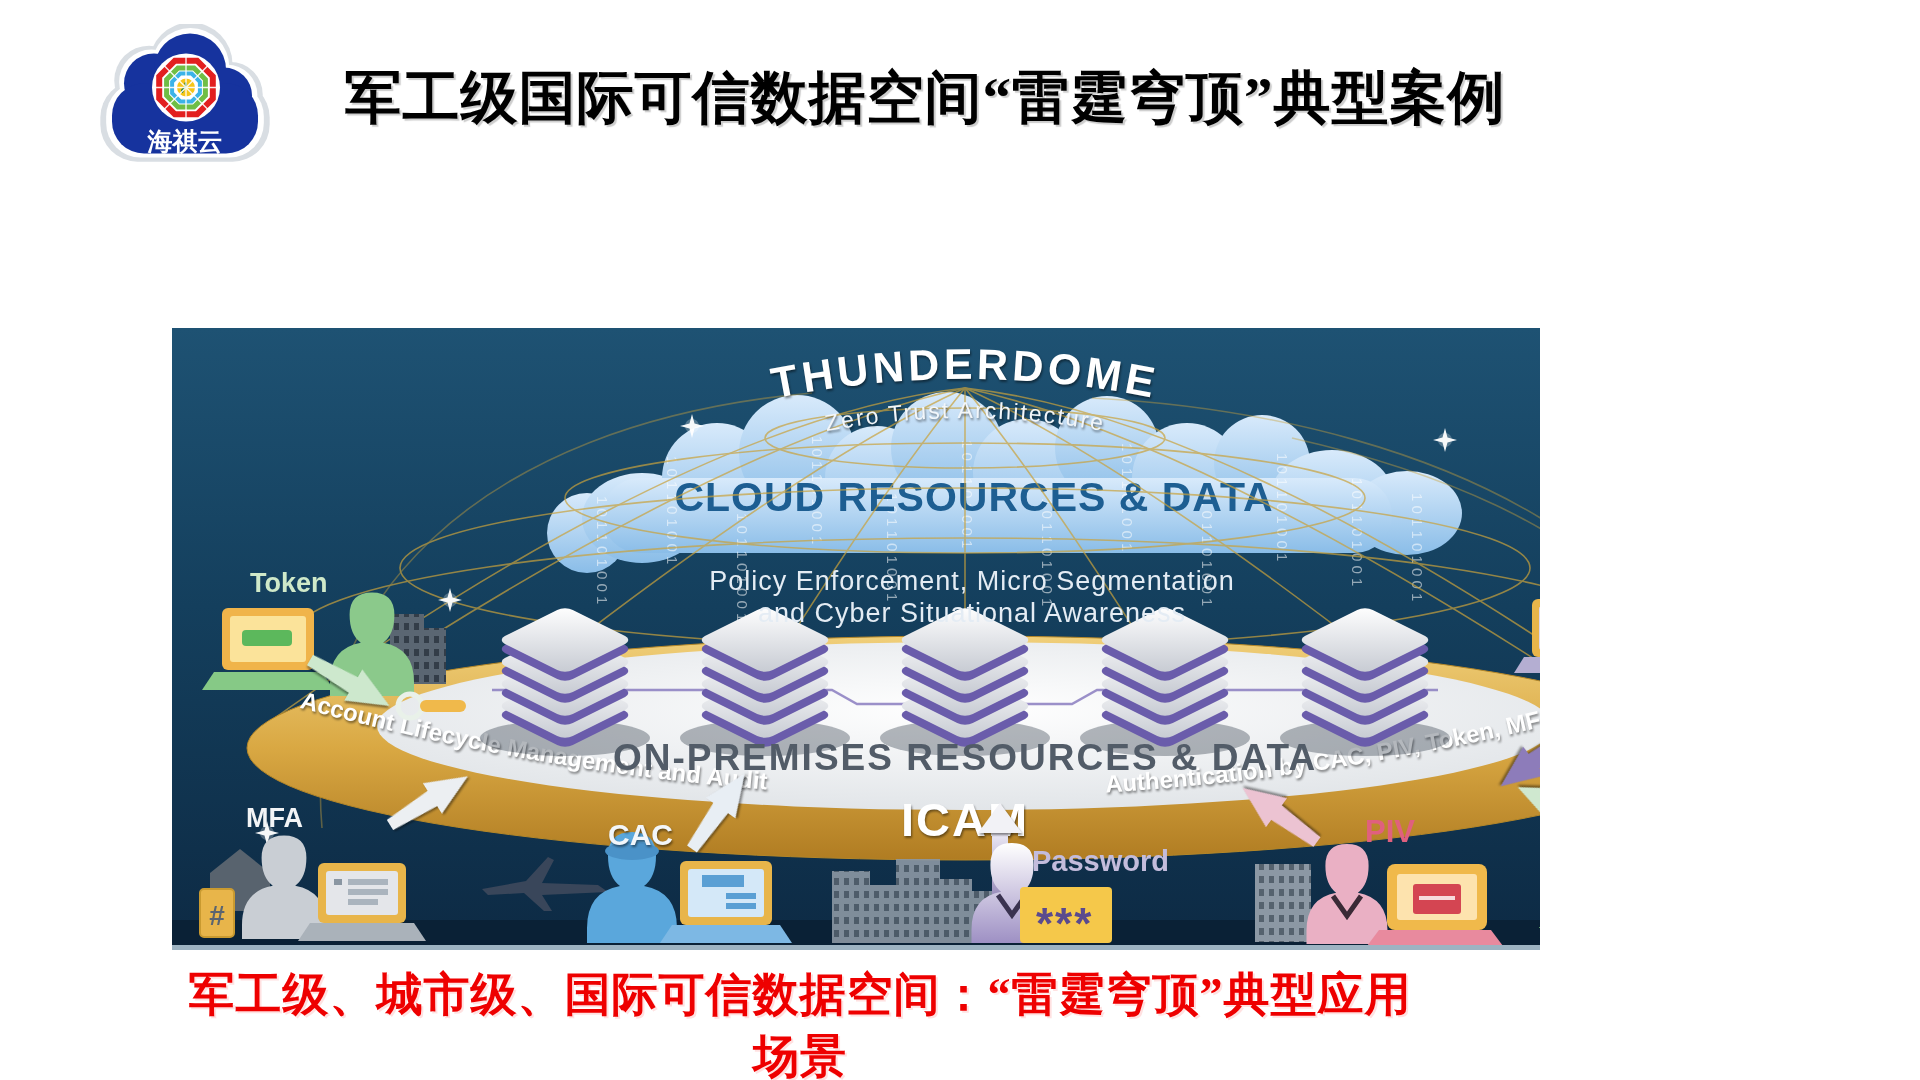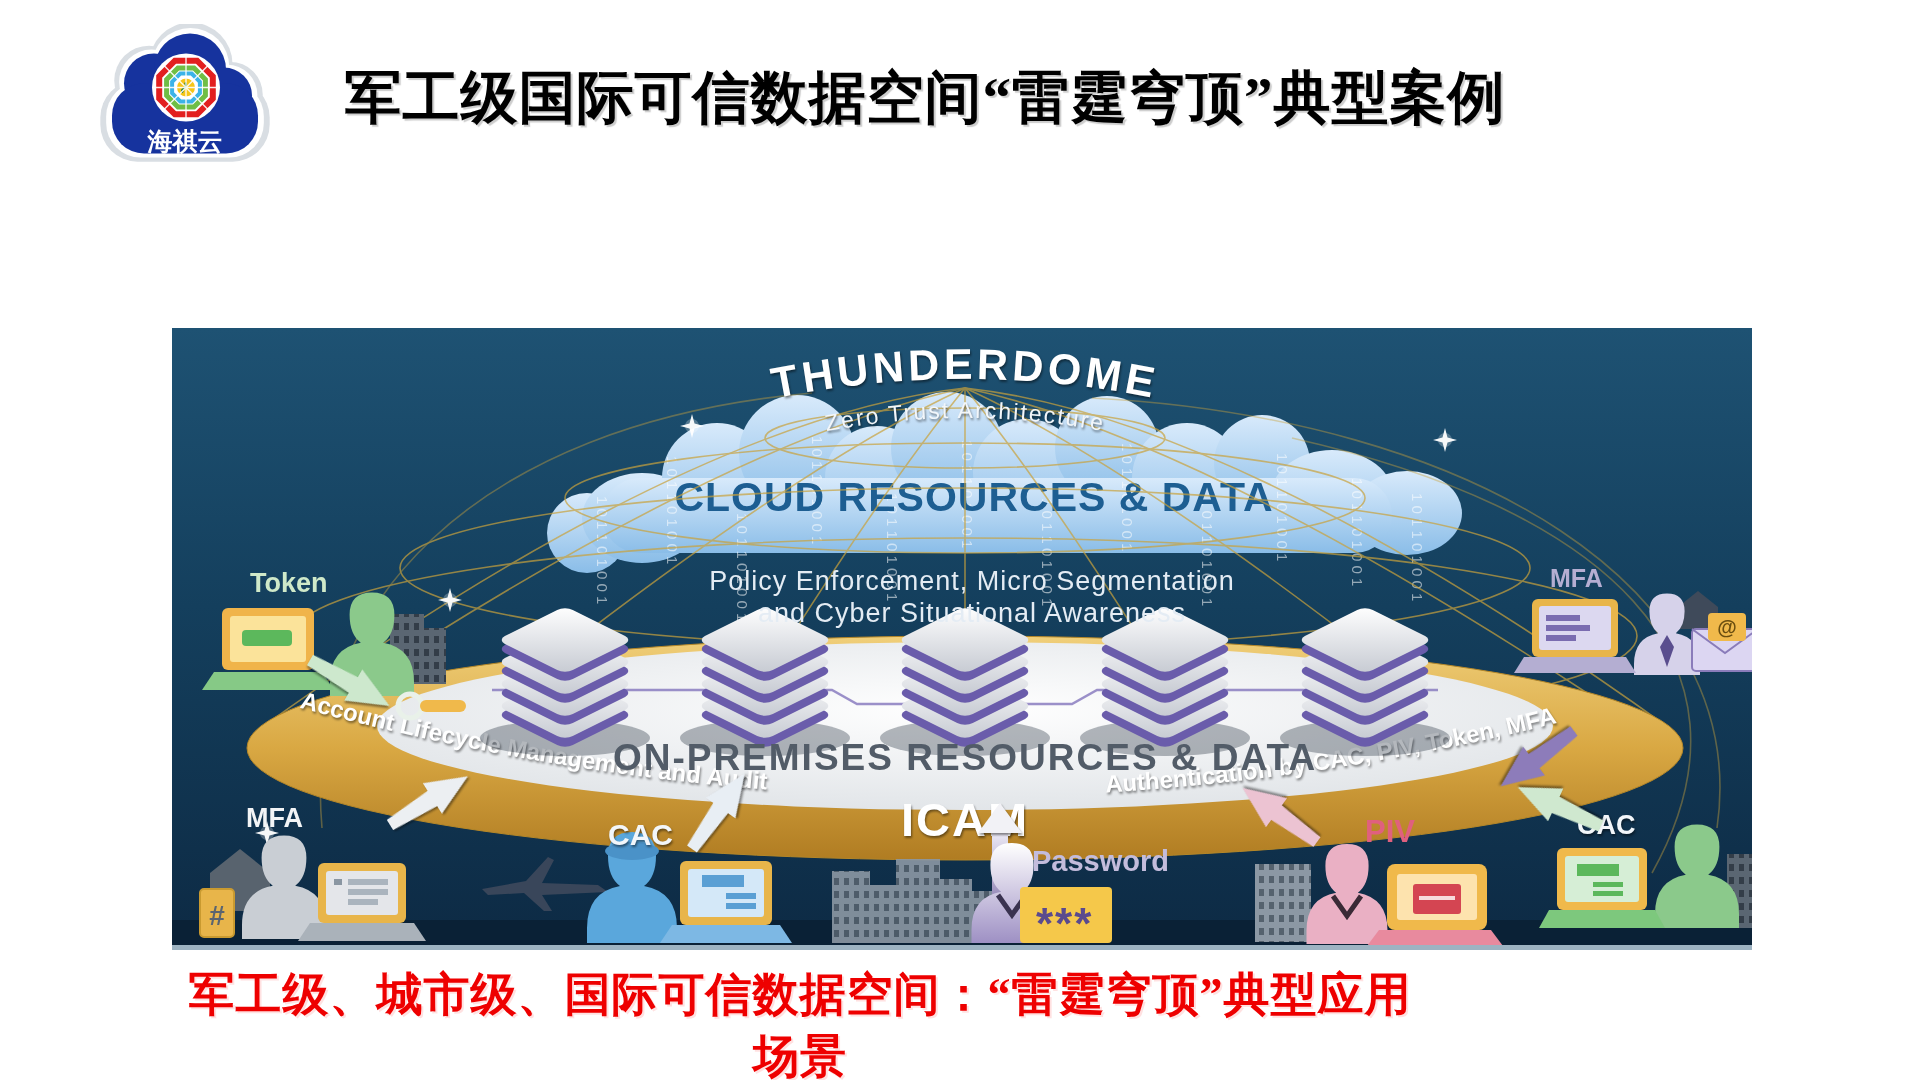--- a/index.html
+++ b/index.html
@@ -1,16 +1,16 @@
 <!DOCTYPE html>
 <html><head>
 <meta charset="utf-8">
 <style>
   html,body{margin:0;padding:0;background:#ffffff;}
-  .page{position:relative;width:1920px;height:1080px;background:#ffffff;overflow:hidden;
+  .page{position:relative;width:1540px;height:1080px;background:#ffffff;overflow:hidden;
         font-family:"Liberation Sans",sans-serif;}
   .slide-title{position:absolute;left:320px;top:60px;width:1210px;text-align:center;
         font-family:"Liberation Serif","DejaVu Serif",serif;font-size:57px;font-weight:700;
         color:#000;letter-spacing:1px;text-shadow:2px 2px 1px rgba(110,110,110,.35);}
   .caption{position:absolute;left:175px;top:964px;width:1250px;text-align:center;
         font-family:"Liberation Serif","DejaVu Serif",serif;font-size:46px;font-weight:700;
         color:#ee0000;letter-spacing:1px;text-shadow:2px 2px 0 rgba(255,170,170,.35);}
   .logo{position:absolute;left:82px;top:24px;width:205px;height:158px;}
   .diagram{position:absolute;left:172px;top:328px;width:1580px;height:617px;
         border-bottom:5px solid #9db3c2;}

